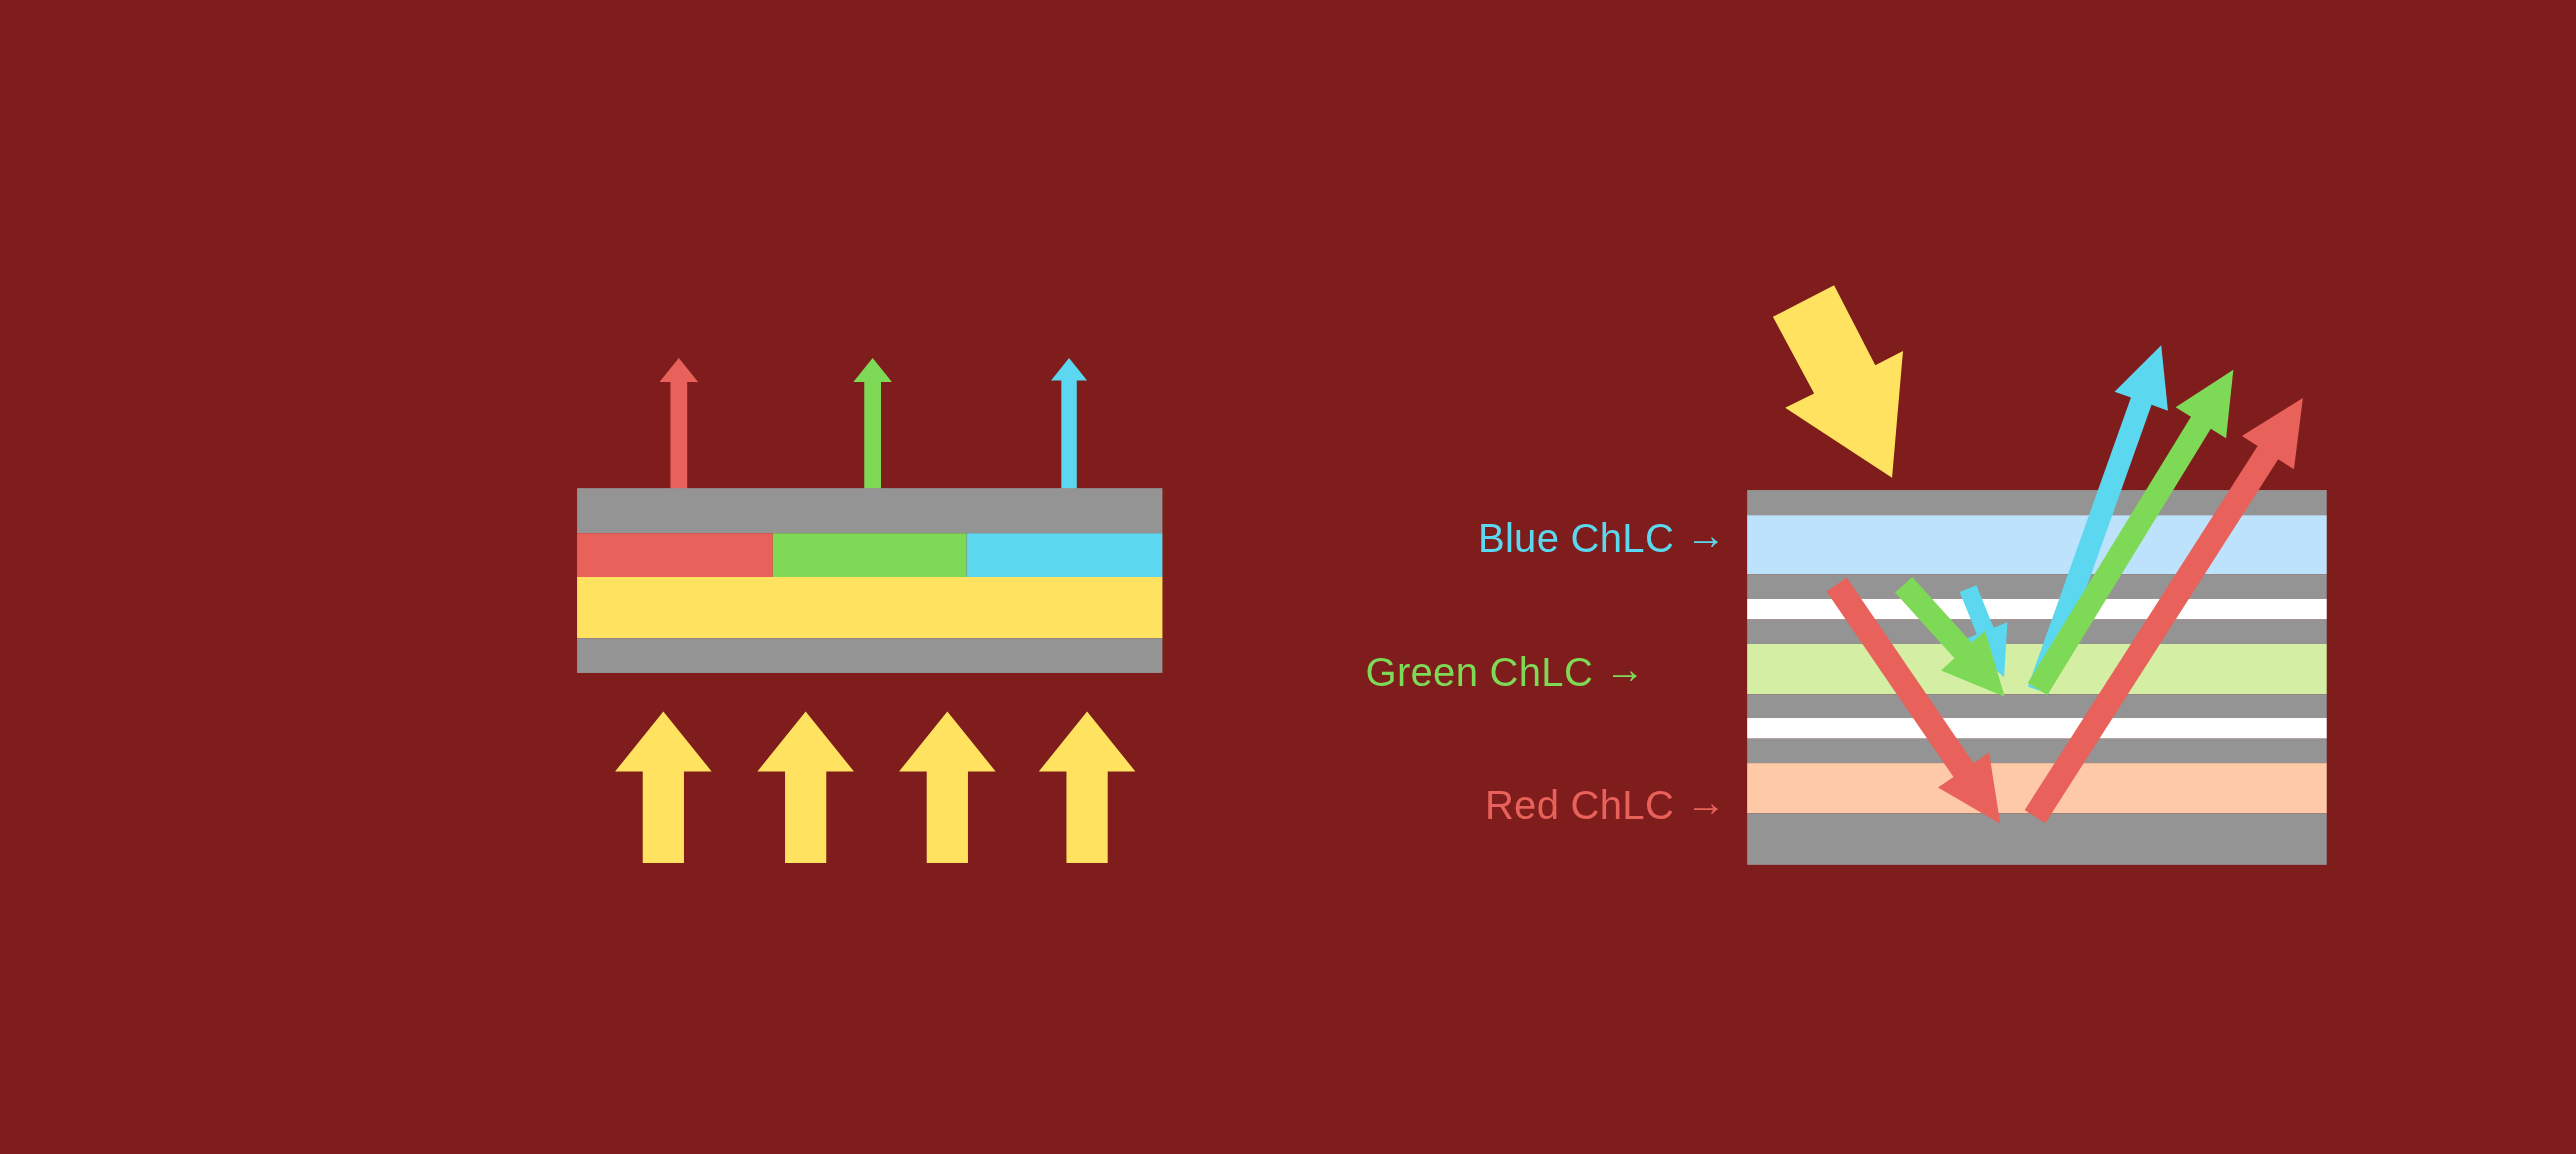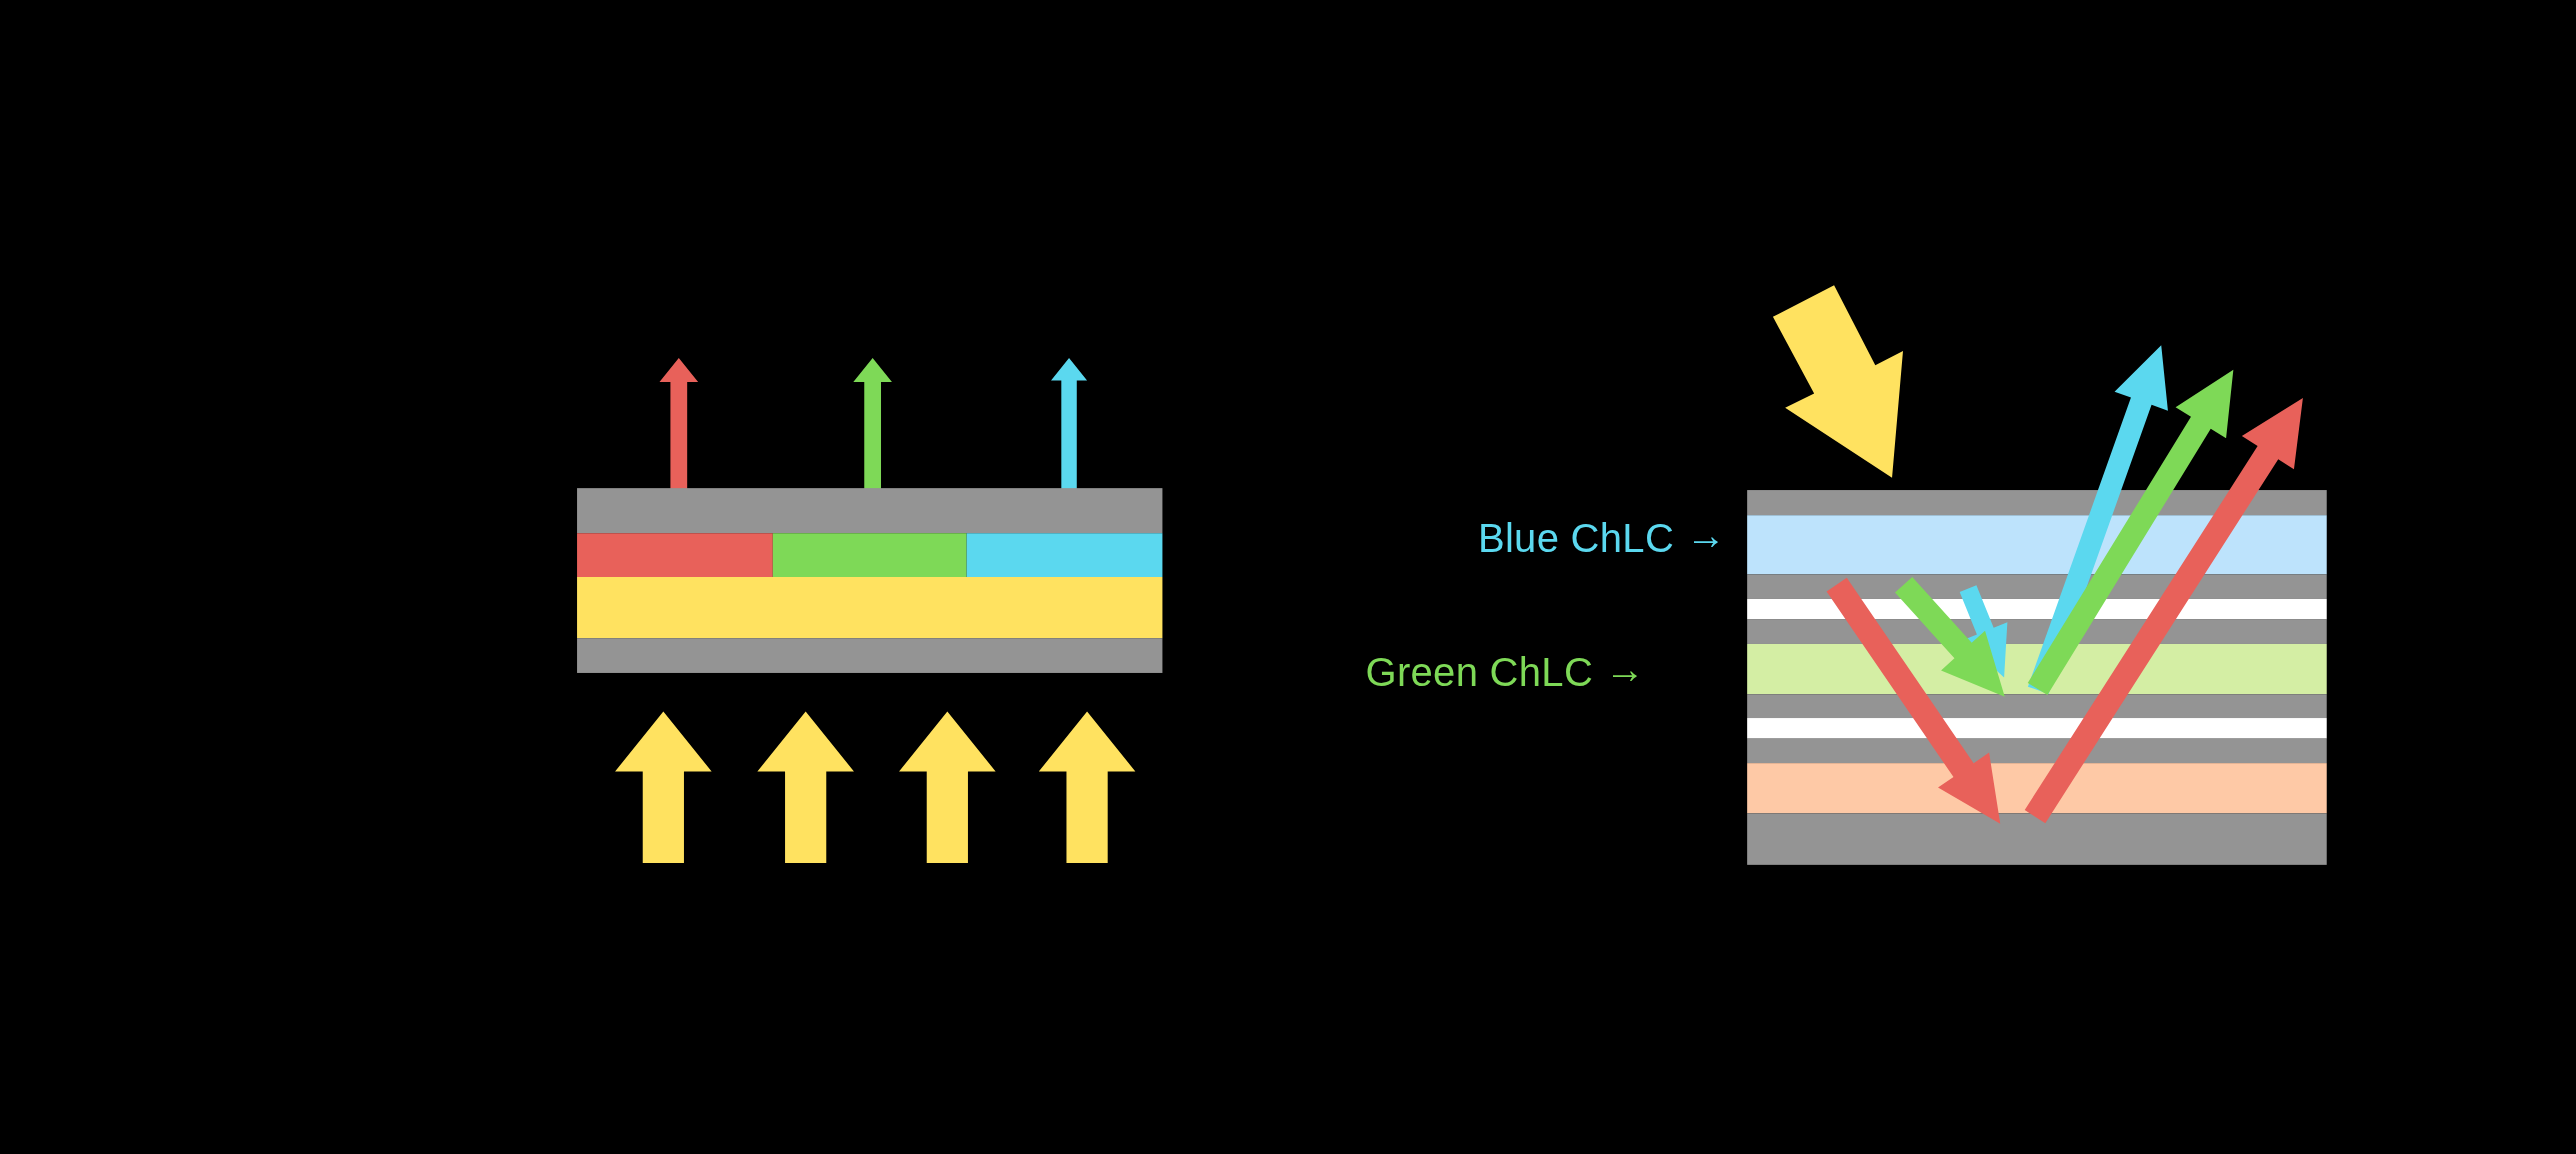--- a/index.html
+++ b/index.html
@@ -10,21 +10,21 @@
   body {
     width: 2576px;
     height: 1154px;
     font-family: "Liberation Sans", sans-serif;
     overflow: hidden;
   }
   #stage {
     position: relative;
     width: 2576px;
     height: 1154px;
-    background: #000000;
+    background: #7f1d1d;
   }
   #figure-svg {
     position: absolute;
     left: 0;
     top: 0;
     width: 2576px;
     height: 1154px;
     display: block;
   }
   .layer-label {
@@ -107,15 +107,18 @@
   </svg>
 
   <div class="layer-label" id="label-blue" style="left: 1436px; top: 515px; width: 290px; color: rgb(91, 216, 239);">
     <span class="label-text">Blue ChLC</span><span class="label-arrow">→</span>
   </div>
 
   <div class="layer-label" id="label-green" style="left: 1323px; top: 649px; width: 322px; color: rgb(126, 217, 87);">
     <span class="label-text">Green ChLC</span><span class="label-arrow">→</span>
   </div>
 
+  <div class="layer-label" id="label-red" style="left: 1436px; top: 782px; width: 290px; color: rgb(232, 97, 90);">
+    <span class="label-text">Red ChLC</span><span class="label-arrow">→</span>
+  </div>
 
 </div>
 
 
 </body></html>

